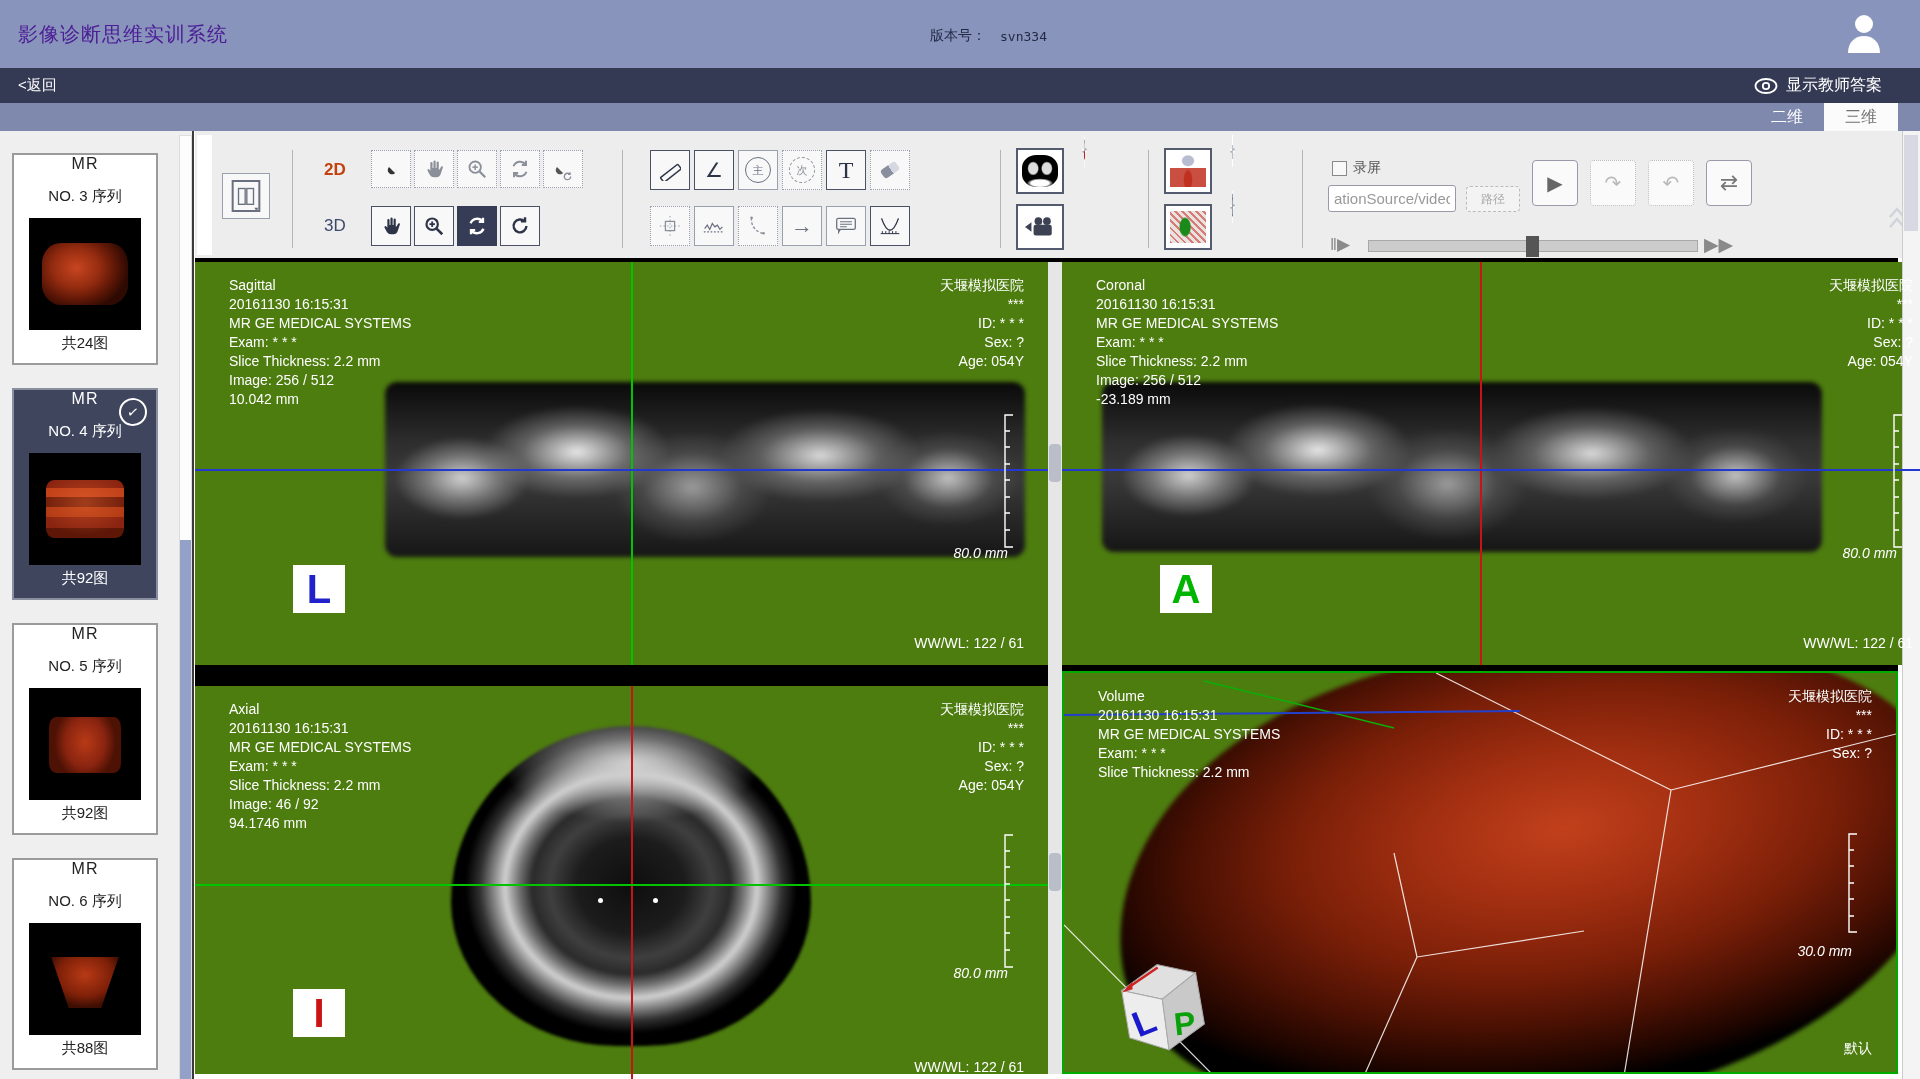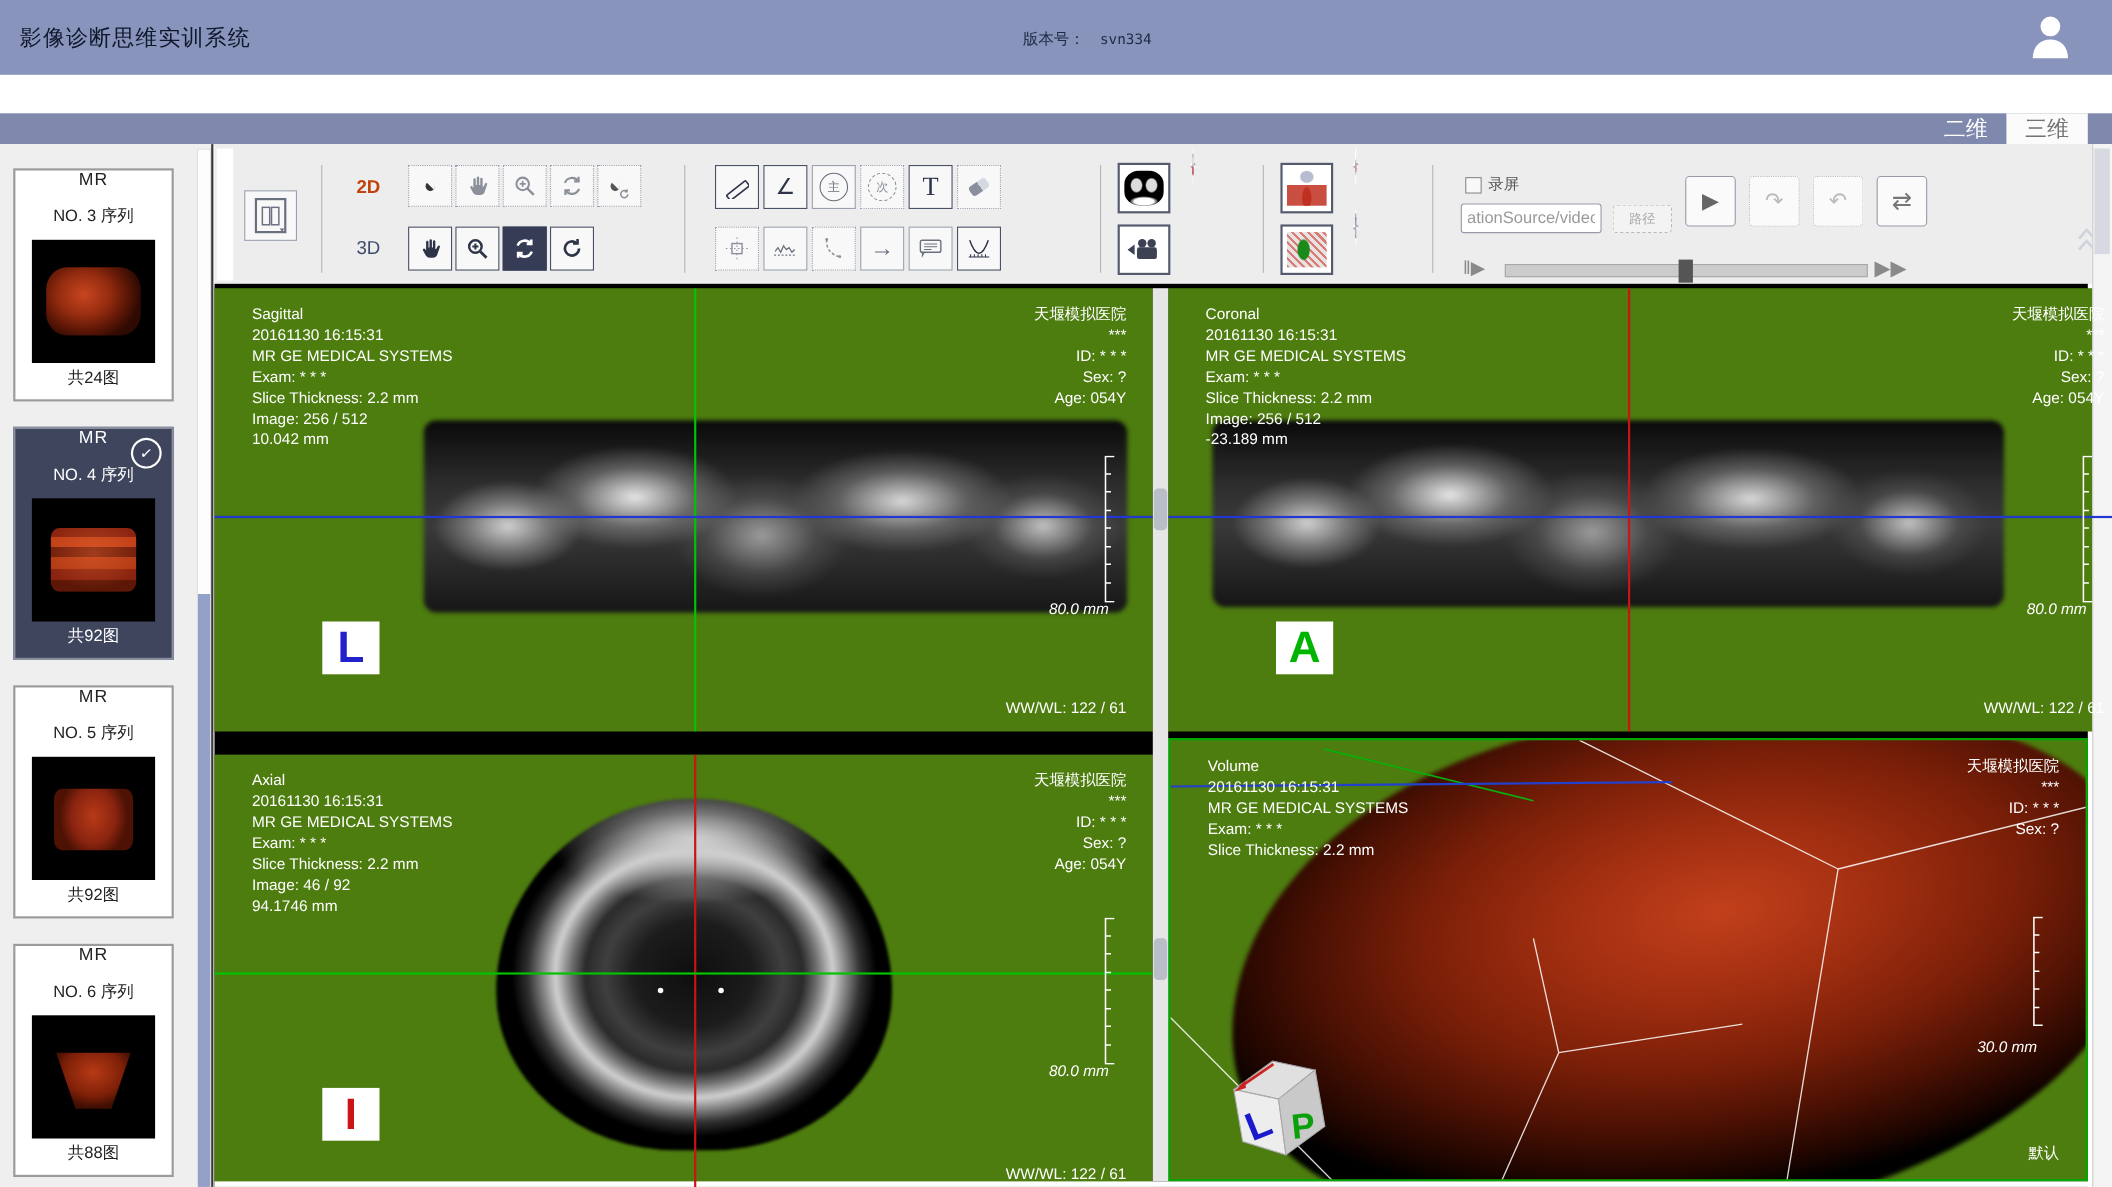--- a/index.html
+++ b/index.html
@@ -1,30 +1,30 @@
 <!DOCTYPE html>
 <html><head>
 <meta charset="utf-8">
 <style>
   html,body{margin:0;padding:0;background:#fff;}
   #app{position:relative;width:1920px;height:1079px;overflow:hidden;
        font-family:"Liberation Sans","DejaVu Sans",sans-serif;background:#fff;}
   .abs{position:absolute;}
   
   .hdr{left:0;top:0;width:1920px;height:68px;background:#8894bc;}
-  .hdr-title{left:18px;top:21px;color:#0f172a;font-size:20px;letter-spacing:1px;}
+  .hdr-title{left:18px;top:21px;color:#4c1d95;font-size:20px;letter-spacing:1px;}
   .hdr-ver{left:930px;top:27px;color:#222a46;font-size:14px;display:flex;gap:14px;align-items:center;}
   .hdr-ver .val{font-family:"DejaVu Sans Mono",monospace;font-size:13px;}
   
   .nav{left:0;top:68px;width:1920px;height:35px;background:#343a54;color:#fff;}
   .nav-back{left:18px;top:8px;font-size:15px;cursor:pointer;}
   .nav-ans{right:38px;top:7px;font-size:16px;display:flex;gap:8px;align-items:center;cursor:pointer;}
   
   .tabs{left:0;top:103px;width:1920px;height:28px;background:#7e89ad;}
-  .tab{top:103px;height:28px;width:74px;display:flex;align-items:center;justify-content:center;font-size:20px;cursor:pointer;}
+  .tab{top:103px;height:28px;width:74px;display:flex;align-items:center;justify-content:center;font-size:16px;cursor:pointer;}
   .tab-2d{left:1750px;color:#fff;}
   .tab-3d{left:1824px;background:#fbfbfb;color:#737373;}
   
   .side{left:0;top:131px;width:193px;height:948px;background:#efefef;}
   .card{left:12px;width:146px;height:212px;background:#fff;border:2px solid #9b9b9b;box-sizing:border-box;
         text-align:center;color:#222;cursor:pointer;}
   .card .mod{font-size:16px;letter-spacing:1px;font-family:Liberation Sans, sans-serif;}
   .card .ttl{margin-top:14px;font-size:15px;}
   .thumb{width:112px;height:112px;background:#000;margin:12px auto 4px auto;position:relative;overflow:hidden;}
   .card .cnt{font-size:15px;}
@@ -121,20 +121,30 @@
       <span class="val">svn334</span>
     </div>
     <div class="abs" style="left:1845px;top:11px;">
       <svg width="38" height="44" viewBox="0 0 38 44">
         <circle cx="19" cy="13" r="9" fill="#fff"></circle>
         <path d="M3 42c0-11 7-17 16-17s16 6 16 17z" fill="#fff"></path>
       </svg>
     </div>
   </div>
 
+  <div class="abs nav">
+    <div class="abs nav-back">&lt;返回</div>
+    <div class="abs nav-ans">
+      <svg width="24" height="16" viewBox="0 0 24 16">
+        <ellipse cx="12" cy="8" rx="10.5" ry="7" fill="none" stroke="#fff" stroke-width="1.8"></ellipse>
+        <circle cx="12" cy="8" r="3.2" fill="none" stroke="#fff" stroke-width="1.8"></circle>
+      </svg>
+      <span>显示教师答案</span>
+    </div>
+  </div>
 
   <div class="abs tabs"></div>
   <div class="abs tab tab-2d">二维</div>
   <div class="abs tab tab-3d">三维</div>
 
   <div class="abs side"></div>
 
   <div class="abs card" style="top:153px;">
     <div class="mod">MR</div>
     <div class="ttl">NO. 3 序列</div>

